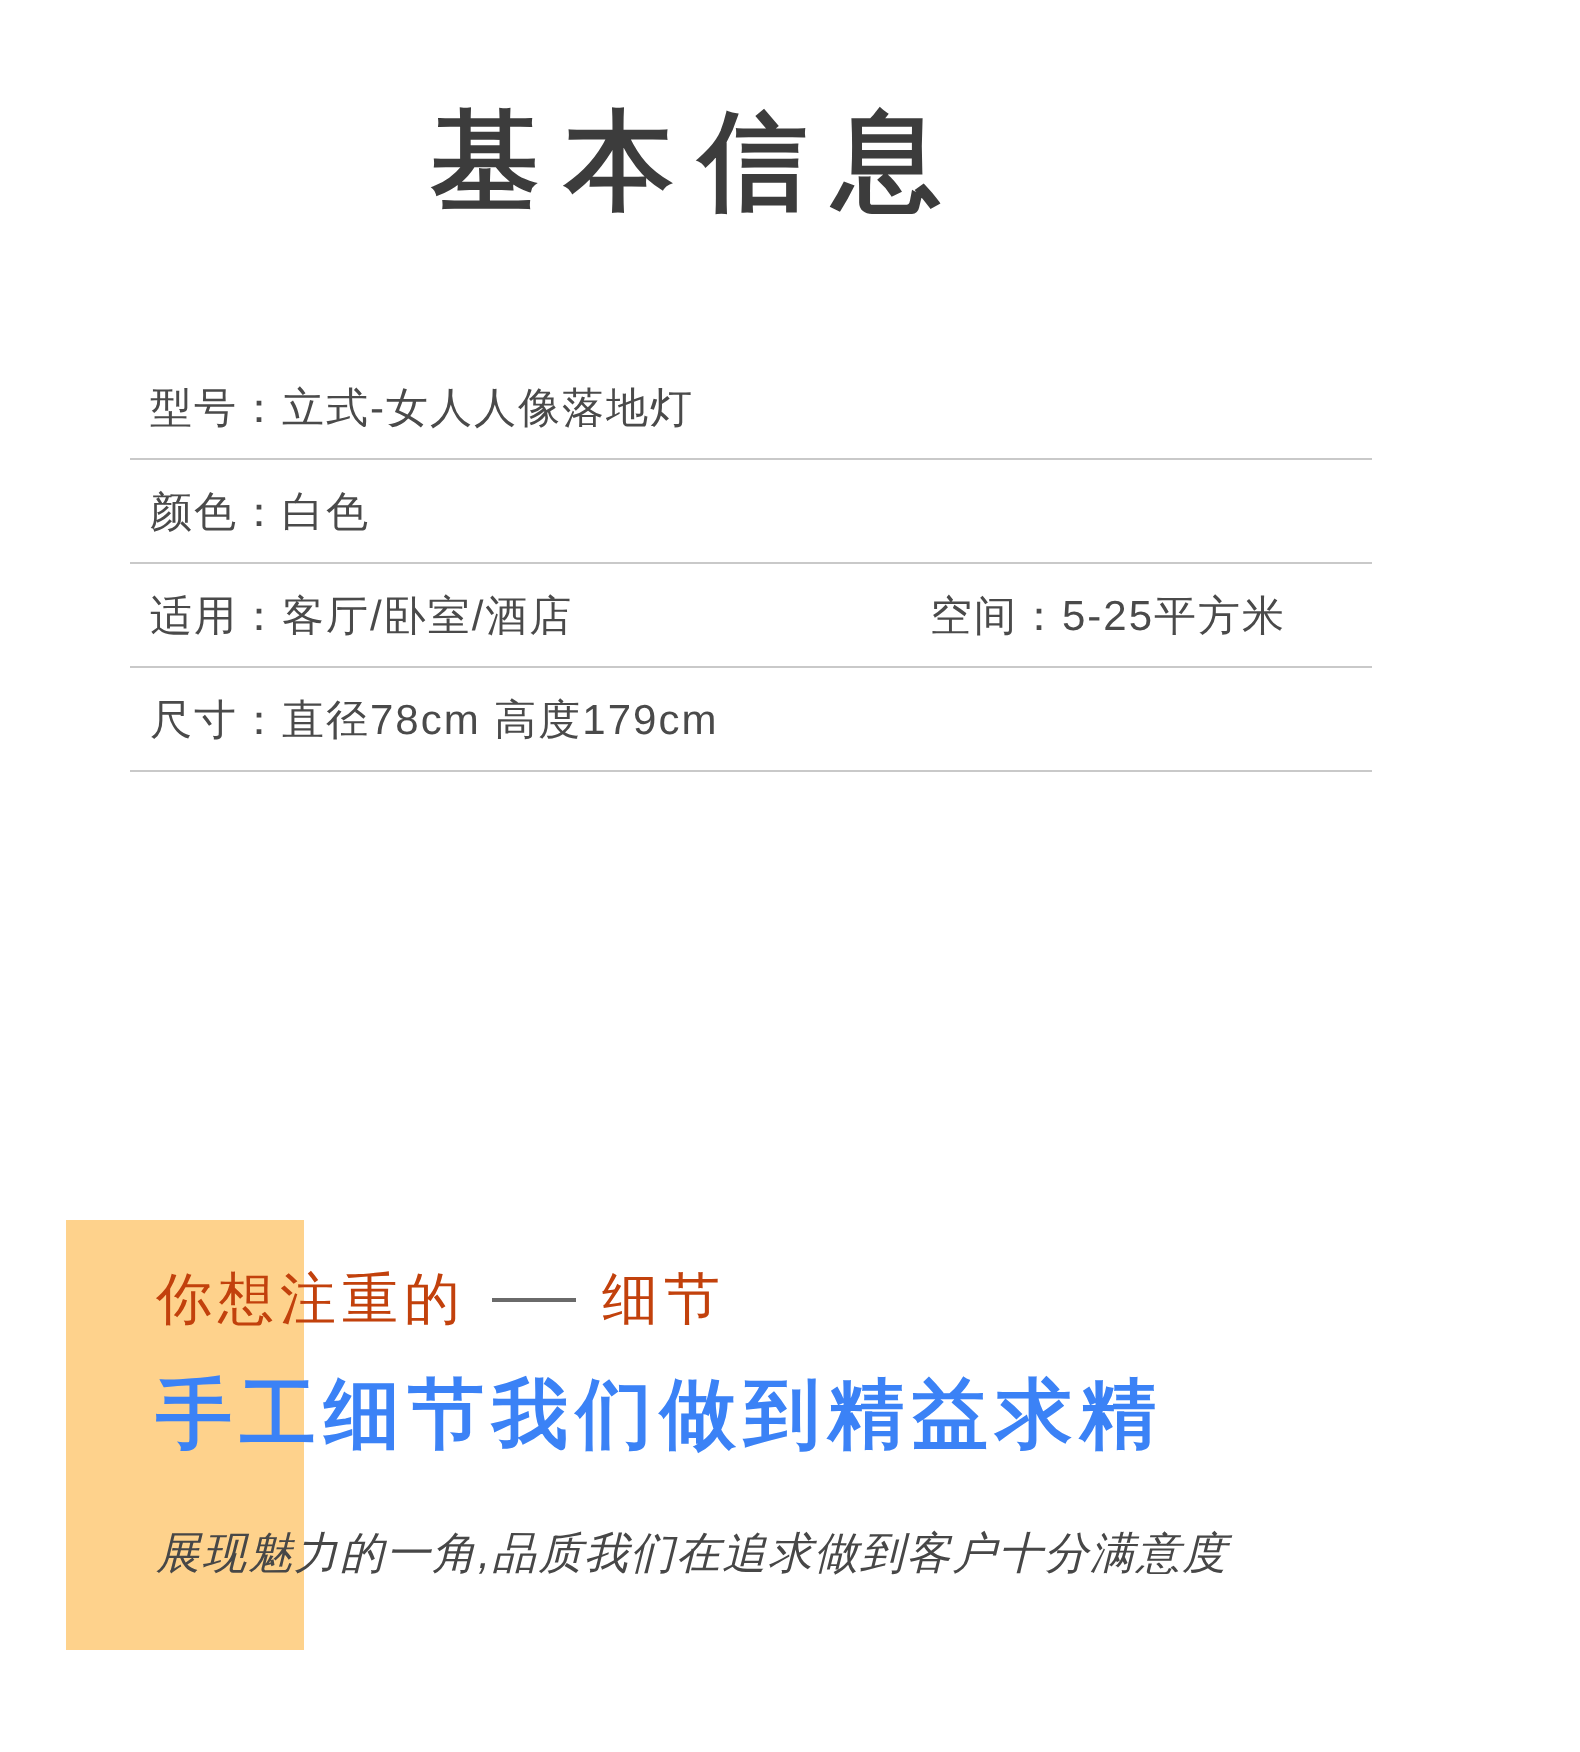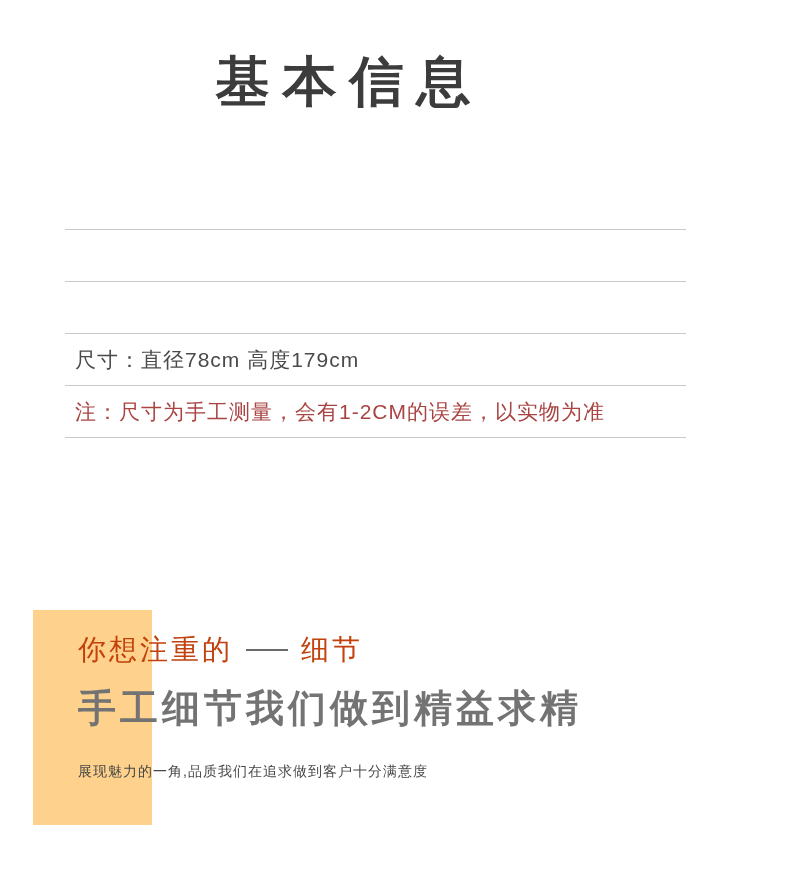--- a/index.html
+++ b/index.html
@@ -77,63 +77,71 @@
     height: 2px;
     background: #6a6a6a;
     margin: 0 13px;
   }
   .detail-heading {
     position: absolute;
     left: 78px;
     top: 687px;
     font-size: 38px;
     font-weight: 600;
-    color: #737373;
+    color: #3b82f6;
     letter-spacing: 4px;
     line-height: 1.15;
   }
   .detail-sub {
     position: absolute;
     left: 78px;
     top: 763px;
-    font-size: 14px;
+    font-size: 22px;
     color: #474747;
     letter-spacing: 1px;
     line-height: 1.25;
+    font-style: italic;
   }
 </style>
 </head>
 <body>
 
 <div class="page">
 
   <h1 class="title">基本信息</h1>
 
   <div class="spec-table">
 
     <div class="spec-row">
+      <div class="spec-cell left-col">
+        <span class="spec-label">型号：</span><span class="spec-value">立式-女人人像落地灯</span>
+      </div>
     </div>
 
     <div class="spec-row">
+      <div class="spec-cell">
+        <span class="spec-label">颜色：</span><span class="spec-value">白色</span>
+      </div>
     </div>
 
     <div class="spec-row">
+      <div class="spec-cell left-col">
+        <span class="spec-label">适用：</span><span class="spec-value">客厅/卧室/酒店</span>
+      </div>
+      <div class="spec-cell">
+        <span class="spec-label">空间：</span><span class="spec-value">5-25平方米</span>
+      </div>
     </div>
 
     <div class="spec-row">
       <div class="spec-cell left-col">
         <span class="spec-label">尺寸：</span><span class="spec-value">直径78cm 高度179cm</span>
       </div>
     </div>
 
-    <div class="spec-row note-row">
-      <div class="spec-cell">
-        <span class="spec-note" style="color: rgb(169, 68, 66);">注：尺寸为手工测量，会有1-2CM的误差，以实物为准</span>
-      </div>
-    </div>
 
   </div>
 
   <div class="detail-section">
     <div class="accent-block" style="background: rgb(254, 210, 140);"></div>
     <div class="tagline">
       <span>你想注重的</span>
       <span class="dash-line"></span>
       <span>细节</span>
     </div>

